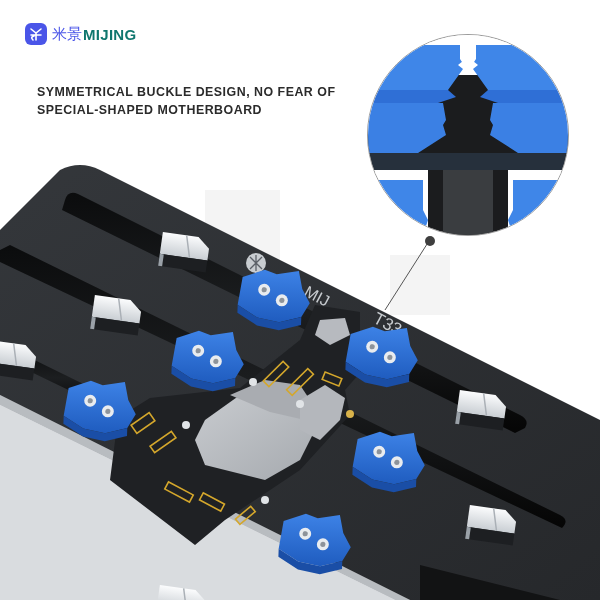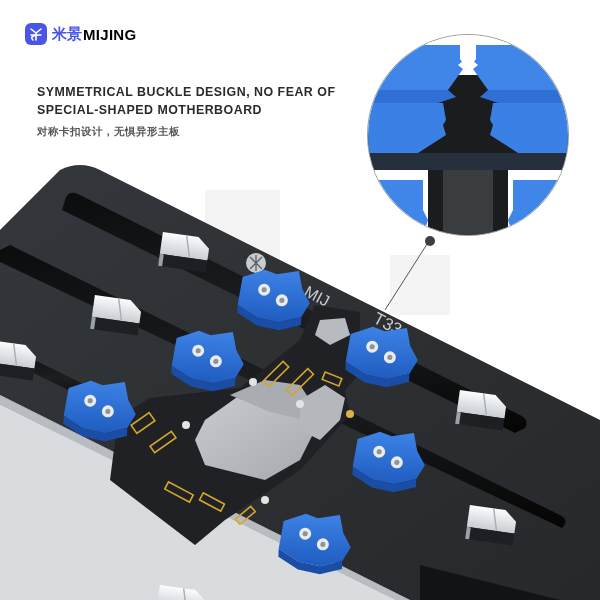--- a/index.html
+++ b/index.html
@@ -6,22 +6,22 @@
   body {
     width: 600px; height: 600px; overflow: hidden; position: relative;
     background: #ffffff;
     font-family: "Liberation Sans", sans-serif;
   }
   .canvas { position: absolute; inset: 0; width: 600px; height: 600px; }
 
   
   .brand { position: absolute; left: 25px; top: 23px; display: flex; align-items: center; gap: 5px; z-index: 5; }
   .brand-icon { width: 22px; height: 22px; border-radius: 6px; background: #4a55e8; display: flex; align-items: center; justify-content: center; }
-  .brand-cn { font-size: 15px; font-weight: bold; color: #4a55e8; letter-spacing: 0px; }
-  .brand-en { font-size: 15px; font-weight: bold; color: #000000; letter-spacing: 0.3px; margin-left: -4px; }
+  .brand-cn { font-size: 15px; font-weight: normal; color: #4a55e8; letter-spacing: 0px; }
+  .brand-en { font-size: 15px; font-weight: bold; color: #0f766e; letter-spacing: 0.3px; margin-left: -4px; }
 
   
   .caption { position: absolute; left: 37px; top: 83px; z-index: 5; font-weight: bold; }
   .caption-en { font-size: 12.4px; color: #2b2b2b; line-height: 18px; letter-spacing: 0.5px; }
   .caption-cn { font-size: 10.5px; color: #555; margin-top: 6px; letter-spacing: 0.5px; }
 
   
   .magnifier { position: absolute; left: 367px; top: 34px; width: 200px; height: 200px; border-radius: 50%; overflow: hidden; border: 1px solid #9a9a9a; background: #fff; z-index: 4; }
   .pointer-dot { position: absolute; left: 425px; top: 236px; width: 10px; height: 10px; border-radius: 50%; background: #3f3f3f; z-index: 6; }
 
@@ -139,21 +139,20 @@
       <path d="M3,3 L8,7 L13,3 M8,7 L8,14 M3,9 L13,9 M5,14 Q2,11 6,10" stroke="#fff" stroke-width="1.6" fill="none" stroke-linecap="round"></path>
     </svg>
   </div>
   <span class="brand-cn">米景</span>
   <span class="brand-en">MIJING</span>
 </div>
 
 <div class="caption">
   <div class="caption-en">SYMMETRICAL BUCKLE DESIGN, NO FEAR OF</div>
   <div class="caption-en">SPECIAL-SHAPED MOTHERBOARD</div>
-  <div class="caption-cn">对称卡扣设计，无惧异形主板</div>
 </div>
 
 <div class="magnifier">
   <svg width="200" height="200" viewBox="0 0 200 200">
     <rect width="200" height="200" fill="#ffffff"></rect>
 
     <path d="M70,40 L130,40 L150,100 L200,100 L200,135 L140,135 L140,200 L60,200 L60,135 L0,135 L0,100 L50,100 Z" fill="#1b1c1e"></path>
     <path d="M0,118 L200,118 L200,135 L0,135 Z" fill="#26303c"></path>
     <path d="M75,135 L125,135 L125,200 L75,200 Z" fill="#3a3d40"></path>
 

